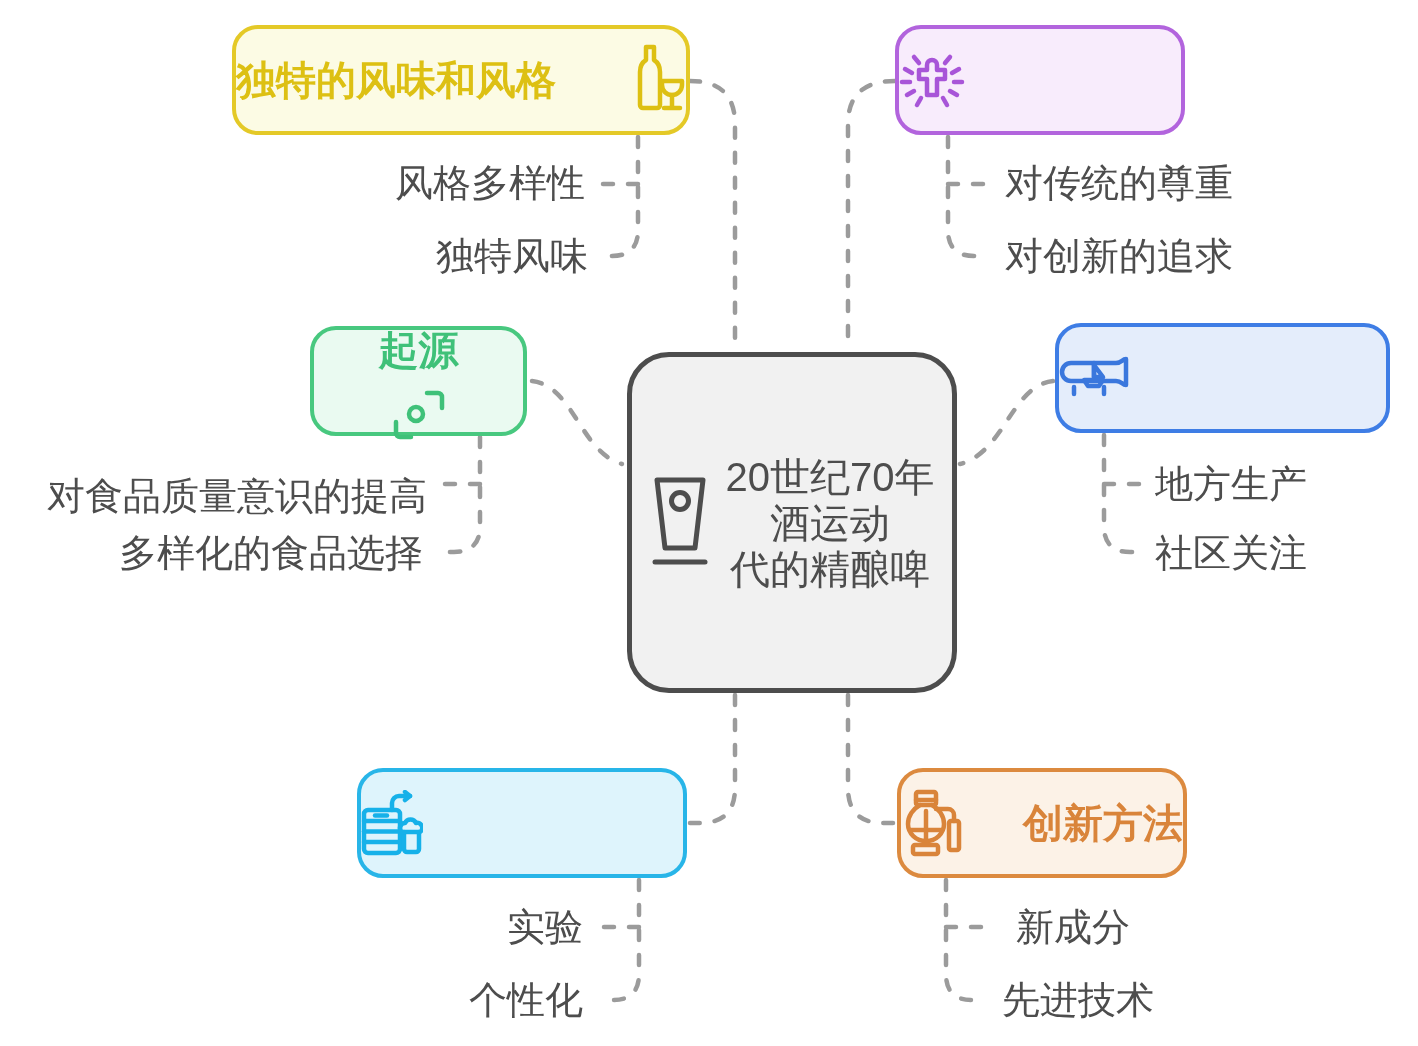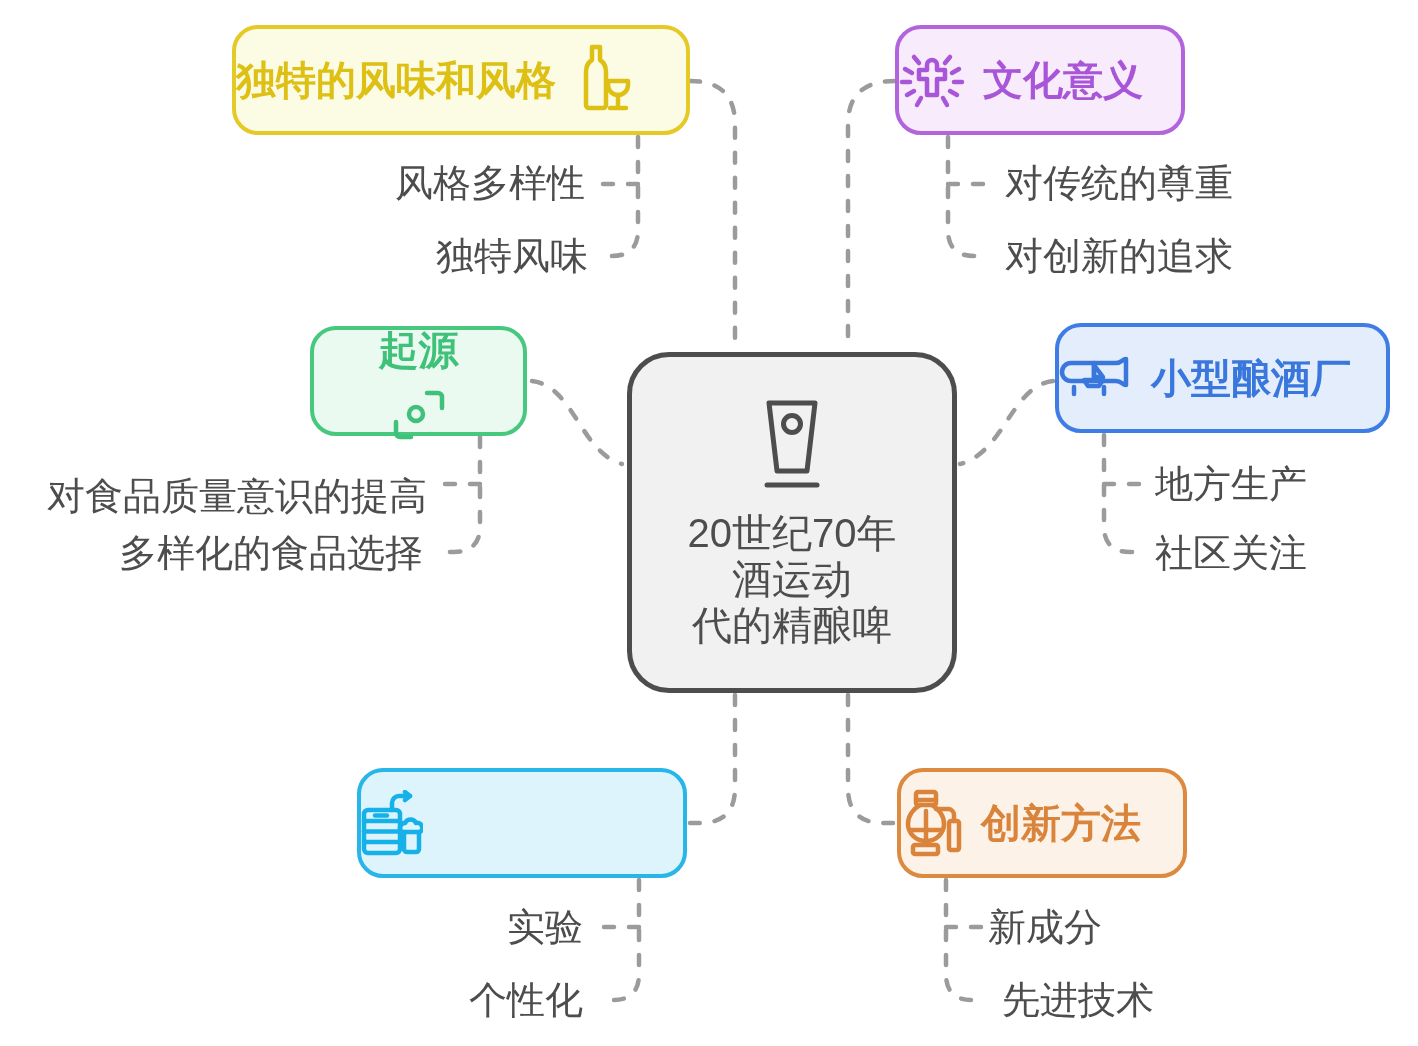--- a/index.html
+++ b/index.html
@@ -2,28 +2,28 @@
 <html><head>
 <meta charset="utf-8">
 <style>
   html,body{margin:0;padding:0;}
   body{width:1418px;height:1046px;position:relative;background:#ffffff;
        font-family:"Liberation Sans","DejaVu Sans",sans-serif;overflow:hidden;}
   .connectors{position:absolute;left:0;top:0;pointer-events:none;}
   .dash{fill:none;stroke:#9b9b9b;stroke-width:4.5;stroke-dasharray:10 15;stroke-linecap:round;}
   .branch-box{position:absolute;box-sizing:border-box;border:4.5px solid var(--accent);
        background:var(--bg);border-radius:26px;display:flex;align-items:center;
-       justify-content:flex-start;gap:18px;}
+       justify-content:space-between;gap:18px;}
   .branch-label{font-size:40px;font-weight:700;color:var(--text);white-space:nowrap;line-height:1;}
   .branch-box svg{color:var(--text);flex:0 0 auto;}
   .icon path,.icon rect,.icon circle{fill:none;stroke:currentColor;stroke-width:4.5;
        stroke-linecap:round;stroke-linejoin:round;}
   .center-node{position:absolute;left:627px;top:352px;width:330px;height:341px;
        box-sizing:border-box;border:5px solid #4d4d4d;background:#f1f1f1;border-radius:42px;
-       display:flex;flex-direction:column;align-items:center;justify-content:center;gap:16px;}
+       display:flex;flex-direction:row;align-items:center;justify-content:center;gap:16px;}
   .center-icon path,.center-icon circle{fill:none;stroke:#4d4d4d;stroke-width:5;
        stroke-linecap:round;stroke-linejoin:round;}
   .center-title{font-size:40px;line-height:46px;color:#4d4d4d;font-weight:500;text-align:center;}
   .leaf{position:absolute;font-size:38px;line-height:38px;font-weight:500;color:#4d4d4d;
        white-space:nowrap;}
 </style>
 </head>
 <body>
 
 <svg class="connectors" width="1418" height="1046" viewBox="0 0 1418 1046">
@@ -77,42 +77,40 @@
       <path d="M51 7 L46 13"></path>
     <path d="M6 19 L13 23"></path>
       <path d="M60 19 L53 23"></path>
     <path d="M3 32 h8"></path>
       <path d="M63 32 h-8"></path>
     <path d="M8 45 L15 41"></path>
       <path d="M58 45 L51 41"></path>
     <path d="M18 55 L22 48"></path>
       <path d="M48 55 L44 48"></path>
   </svg>
-  <span class="branch-label">文化意义</span>
 </div>
 
 <div class="branch-box" style="left: 310px; top: 326px; width: 217px; height: 110px; flex-direction: column; --accent: #48c87f; --bg: #eafaf1; --text: #3fc179;">
   <span class="branch-label">起源</span>
   <svg class="icon" width="56" height="54" viewBox="0 0 56 54">
     <path d="M36 5 h11 a4 4 0 0 1 4 4 v11"></path>
     <path d="M20 49 H9 a4 4 0 0 1 -4 -4 V34"></path>
     <circle cx="25" cy="26" r="7"></circle>
   </svg>
 </div>
 
 <div class="branch-box" style="left: 1055px; top: 323px; width: 335px; height: 110px; --accent: #3e7de5; --bg: #e4edfb; --text: #3a77dd;">
   <svg class="icon" width="74" height="48" viewBox="0 0 74 48">
     <path d="M57 9 c6 0 6 -4 10 -4 v26 c-4 0 -4 -4 -10 -4 H12 a9 9 0 0 1 -9 -9 a9 9 0 0 1 9 -9 z"></path>
     <path d="M35 9 v15"></path>
     <path d="M35 11 l9 12 H35 z"></path>
     <path d="M25 26 h19 l-4 6 H29 z"></path>
     <path d="M15 33 v7"></path>
       <path d="M45 33 v7"></path>
   </svg>
-  <span class="branch-label">小型酿酒厂</span>
 </div>
 
 <div class="branch-box" style="left: 357px; top: 768px; width: 330px; height: 110px; --accent: #28b5e8; --bg: #def4fc; --text: #16b1e9;">
   <svg class="icon" width="62" height="66" viewBox="0 0 62 66">
     <rect x="3" y="20" width="36" height="43" rx="4"></rect>
     <path d="M3 31 h36"></path>
       <path d="M3 41.5 h36"></path>
       <path d="M3 52 h36"></path>
     <path d="M14 25.5 h12"></path>
     <path d="M31 20 v-7 a7 7 0 0 1 7 -7 h11"></path>
@@ -144,14 +142,14 @@
 
 <div class="leaf" style="right:991px;top:465px;margin-top:12px;">对食品质量意识的提高</div>
 <div class="leaf" style="right:995px;top:534px;">多样化的食品选择</div>
 
 <div class="leaf" style="left:1155px;top:465px;">地方生产</div>
 <div class="leaf" style="left:1155px;top:534px;">社区关注</div>
 
 <div class="leaf" style="right:835px;top:908px;">实验</div>
 <div class="leaf" style="right:835px;top:981px;">个性化</div>
 
-<div class="leaf" style="left:988px;top:908px;">新成分</div>
+<div class="leaf" style="left:1016px;top:908px;">新成分</div>
 <div class="leaf" style="left:1002px;top:981px;">先进技术</div>
 
 </body></html>

